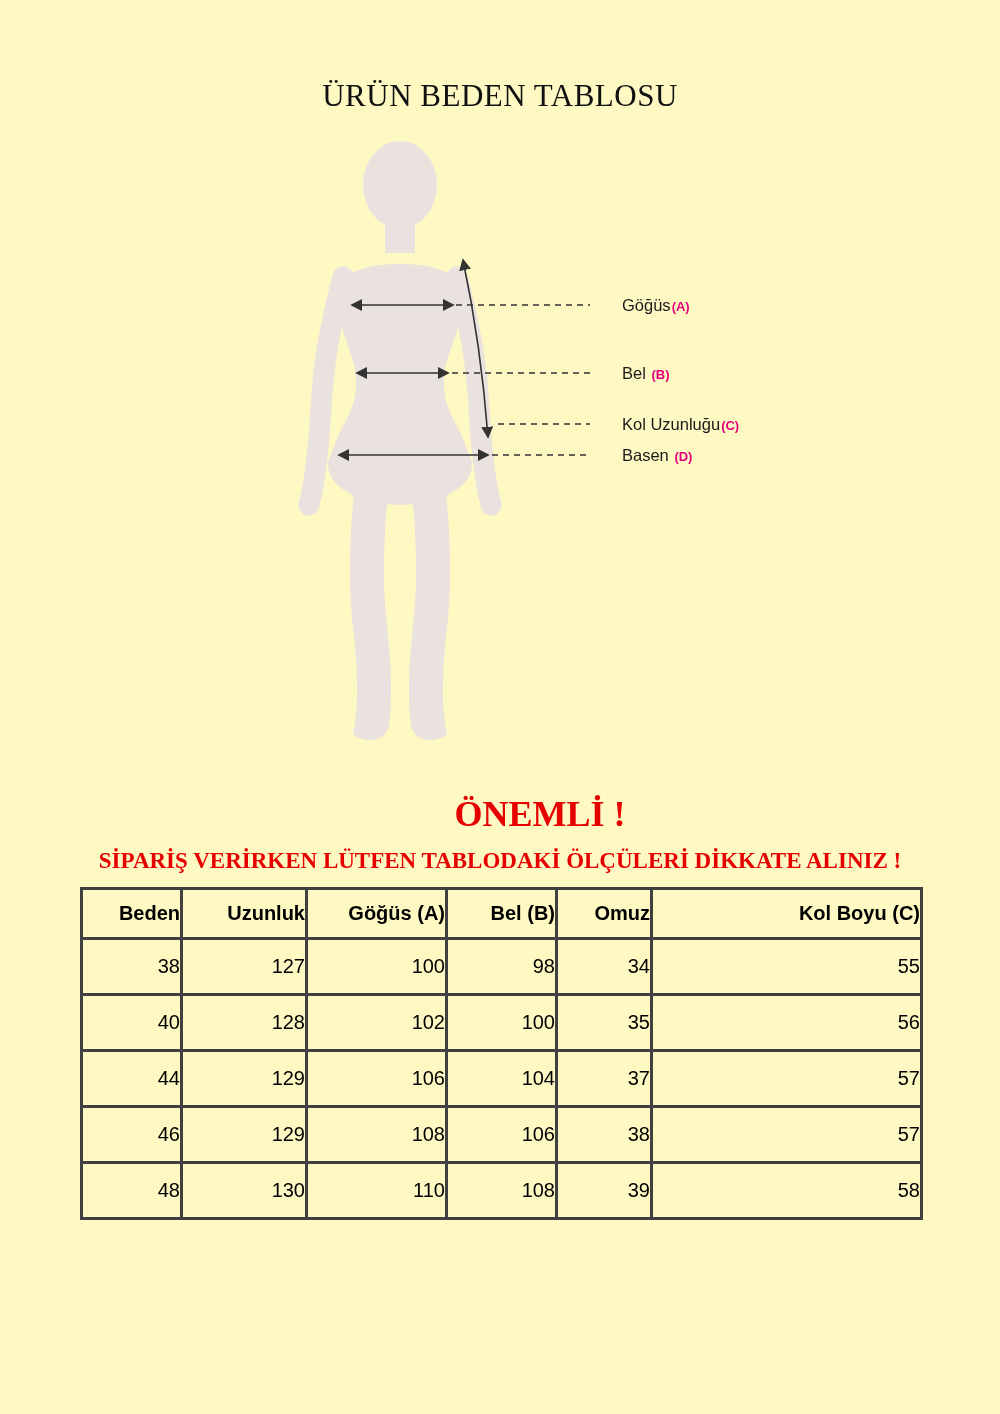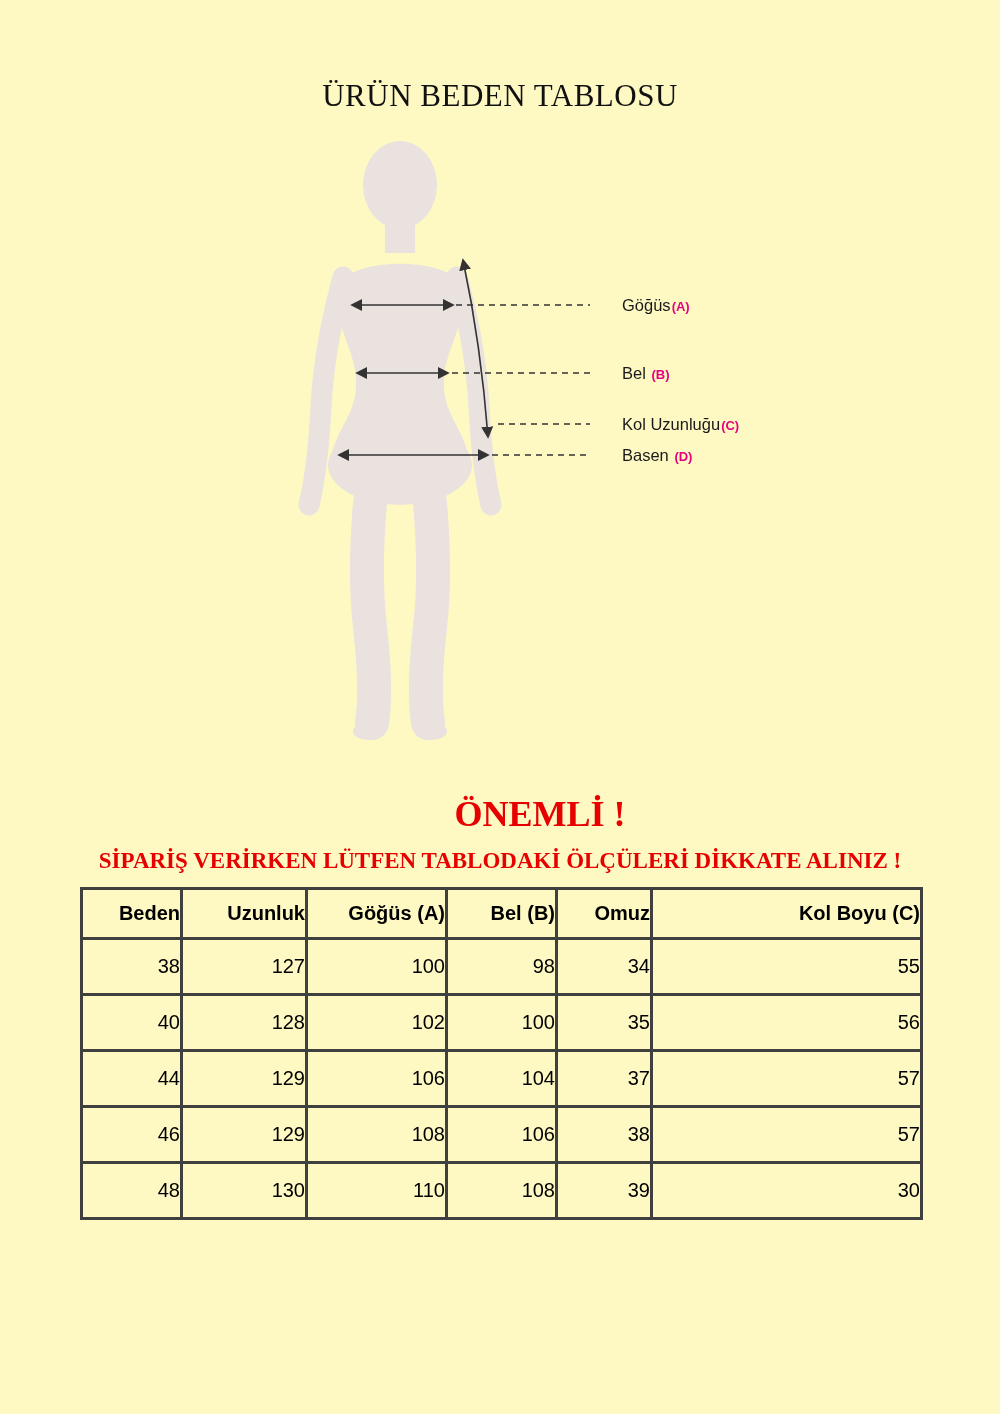--- a/index.html
+++ b/index.html
@@ -216,18 +216,18 @@
           <td>106</td>
           <td>38</td>
           <td>57</td>
         </tr>
         <tr>
           <td>48</td>
           <td>130</td>
           <td>110</td>
           <td>108</td>
           <td>39</td>
-          <td>30</td>
+          <td>58</td>
         </tr>
       </tbody>
   </table>
 
 </div>
 
 </body></html>

